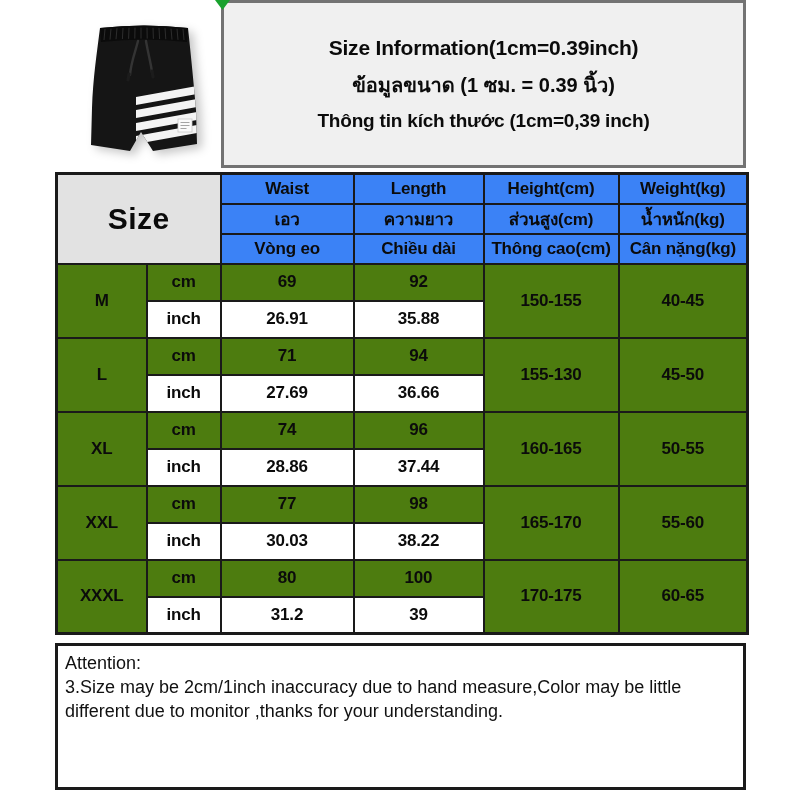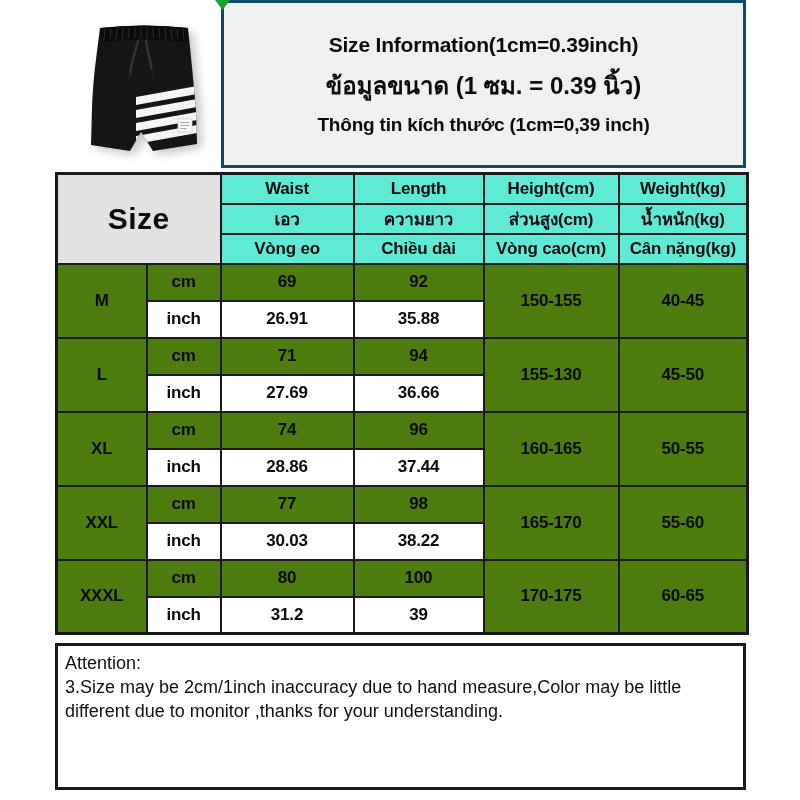--- a/index.html
+++ b/index.html
@@ -10,46 +10,46 @@
   }
   .sheet { position:absolute; inset:0; background:#fff; }
 
   
   .product-area { position:absolute; left:55px; top:8px; width:170px; height:160px; }
   .product-area svg { filter:drop-shadow(5px 4px 5px rgba(0,0,0,0.22)); }
 
   
   .title-box {
     position:absolute; left:221px; top:0; width:525px; height:168px;
-    background:#f0f0f0; border:3px solid #0c4a6e;
+    background:#f0f0f0; border:3px solid #737373;
     display:flex; flex-direction:column; justify-content:center; align-items:center;
     gap:9px; text-align:center;
   }
   .title-line-en { font-size:21px; font-weight:700; letter-spacing:-0.2px; }
-  .title-line-th { font-size:24px; font-weight:700; }
+  .title-line-th { font-size:20px; font-weight:700; }
   .title-line-vi { font-size:19px; font-weight:700; letter-spacing:-0.2px; }
 
   .green-marker {
     position:absolute; left:215px; top:0; width:15px; height:10px;
     background:#18a22d; clip-path:polygon(0 0,100% 0,50% 100%); z-index:5;
   }
 
   
   table.size-table {
     position:absolute; left:55px; top:172px; width:691px;
     border-collapse:collapse; table-layout:fixed;
     border:3px solid #1a1a1a;
   }
   .size-table th, .size-table td {
     border:2px solid #1a1a1a; text-align:center; vertical-align:middle;
     font-weight:700; font-size:17px; letter-spacing:-0.2px; overflow:hidden;
   }
   .size-table thead tr { height:30px; }
   .size-table tbody tr { height:37px; }
-  .size-table th { background:#5eead4; }
+  .size-table th { background:#3b82f6; }
   th.size-head { font-size:30px; letter-spacing:0.5px; background:#e2e2e2; }
   td.size-cell { background:#dbdbdb; }
   tr.cm-row td { background:#4d7c0f; }
   tr.inch-row td { background:#ffffff; }
   td.range-cell { background:#f0f0f0; }
 
   
   .attention-box {
     position:absolute; left:55px; top:643px; width:691px; height:147px;
     background:#fff; border:3px solid #1a1a1a; padding:5px 14px 5px 7px;
@@ -115,21 +115,21 @@
       </tr>
       <tr>
         <th>เอว</th>
         <th>ความยาว</th>
         <th>ส่วนสูง(cm)</th>
         <th>น้ำหนัก(kg)</th>
       </tr>
       <tr>
         <th>Vòng eo</th>
         <th>Chiều dài</th>
-        <th>Vòng cao(cm)</th>
+        <th>Thông cao(cm)</th>
         <th>Cân nặng(kg)</th>
       </tr>
     </thead>
     <tbody>
 
       <tr class="cm-row">
         <td class="size-cell" rowspan="2">M</td>
         <td class="unit-cell">cm</td>
         <td>69</td>
         <td>92</td>

